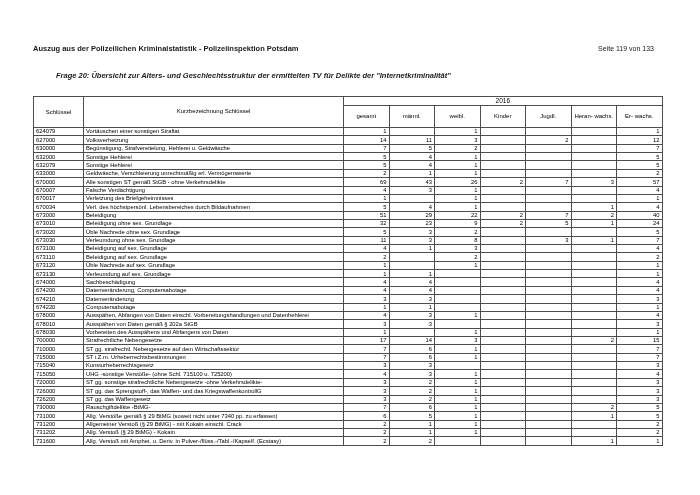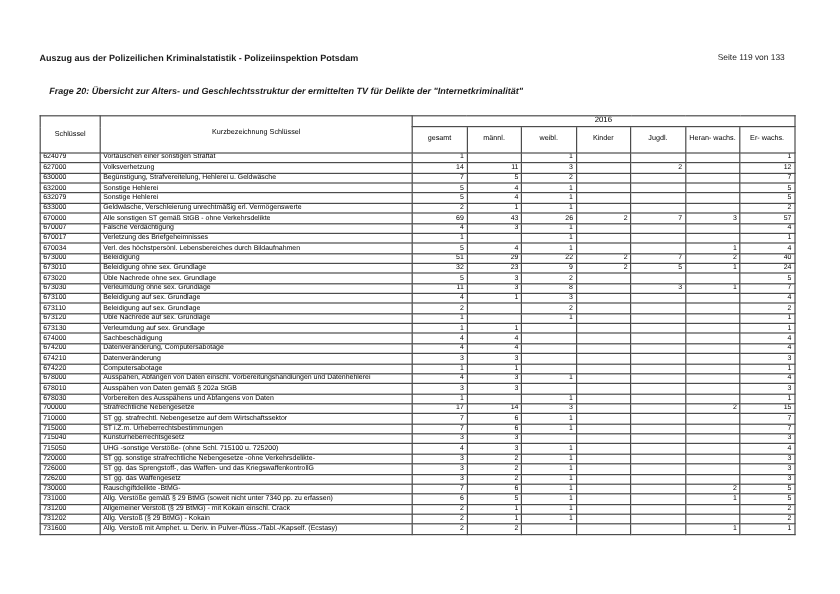--- a/index.html
+++ b/index.html
@@ -19,21 +19,21 @@
   }
   .title-line1 {
     position: absolute;
     top: 44px; left: 33px;
     font-size: 7.5px;
     font-weight: bold;
     color: #1a1a1a;
   }
   .title-line2 {
     position: absolute;
-    top: 71px; left: 27px;
+    top: 71px; left: 42px;
     font-size: 7.5px;
     font-weight: bold;
     font-style: italic;
     color: #1a1a1a;
     padding-left: 14px;
   }
   table.stats {
     position: absolute;
     top: 96px; left: 33px;
     width: 629px;

